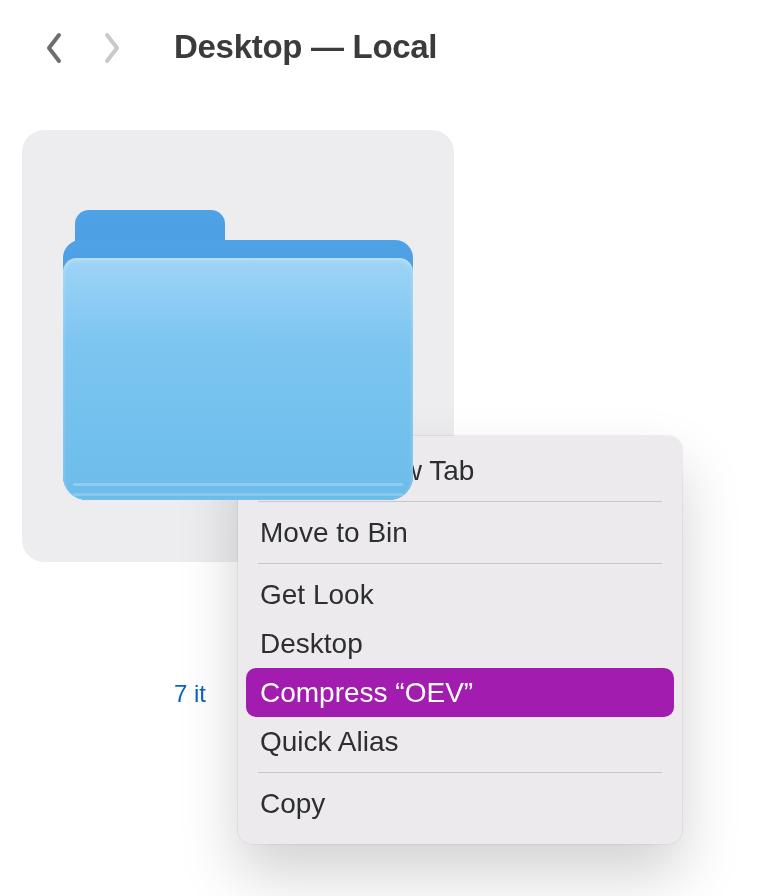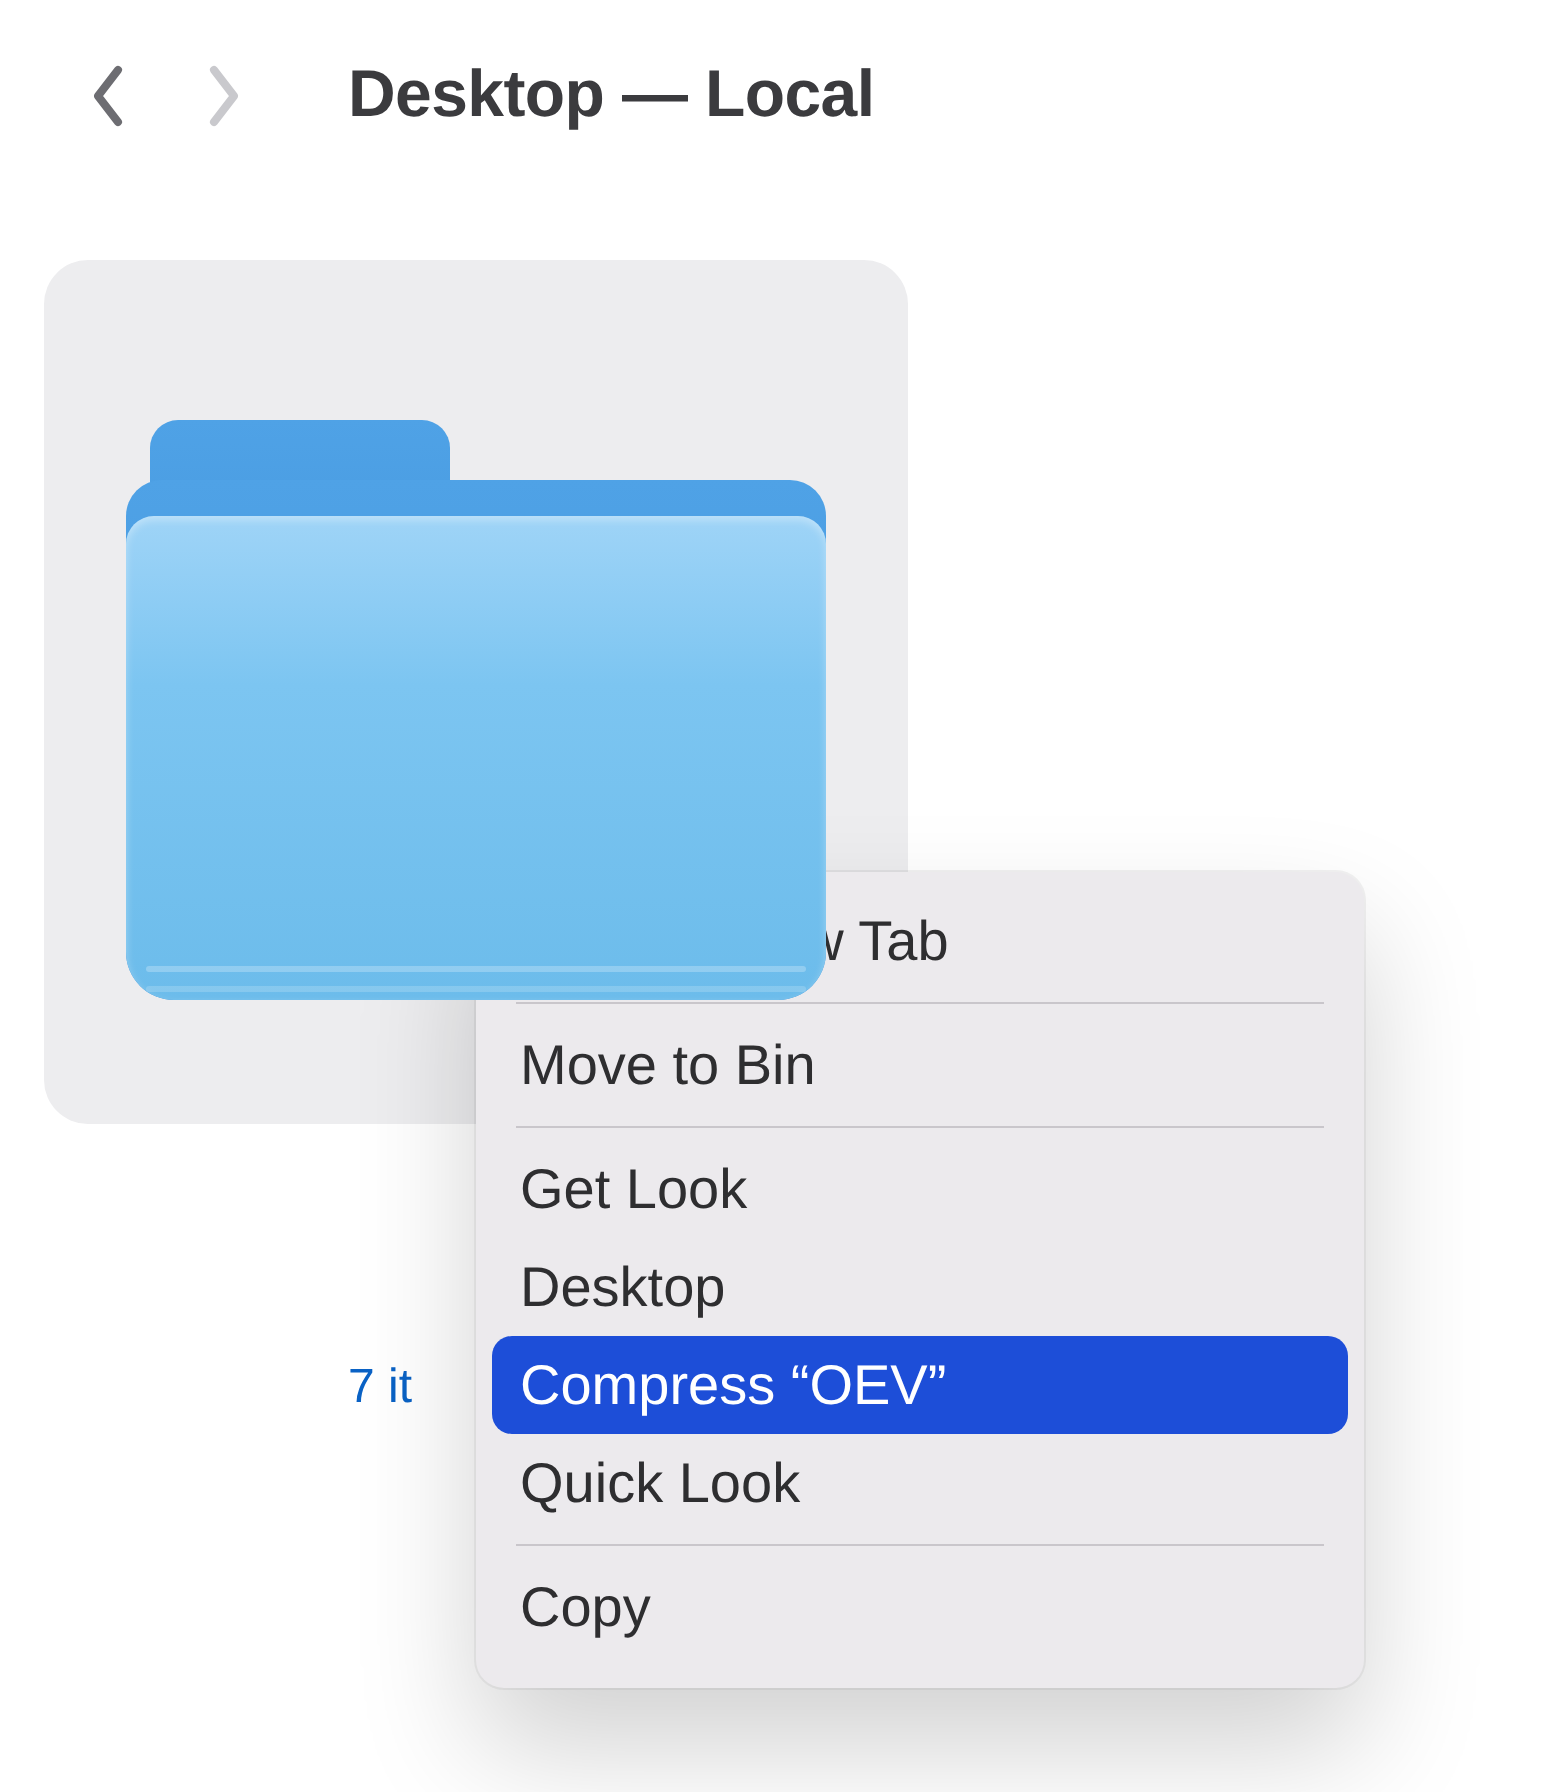--- a/index.html
+++ b/index.html
@@ -146,21 +146,21 @@
       color: #2e2e30;
       padding: 7px 14px;
       border-radius: 10px;
       cursor: default;
       display: flex;
       align-items: center;
       justify-content: space-between;
       line-height: 1.25;
     }
     .menu-item.highlight {
-      background: #1d4ed8;
+      background: #a21caf;
       color: #ffffff;
     }
     .menu-divider {
       height: 1px;
       background: #c9c6cb;
       margin: 6px 12px;
     }
   </style>
 </head>
 <body>
@@ -205,21 +205,21 @@
     <div class="menu-item">
       <span>Get Look</span>
     </div>
     <div class="menu-item">
       <span>Desktop</span>
     </div>
     <div class="menu-item highlight">
       <span>Compress “OEV”</span>
     </div>
     <div class="menu-item">
-      <span>Quick Look</span>
+      <span>Quick Alias</span>
     </div>
     <div class="menu-divider"></div>
     <div class="menu-item">
       <span>Copy</span>
     </div>
 
   </div>
 </div>
 
 </body></html>

